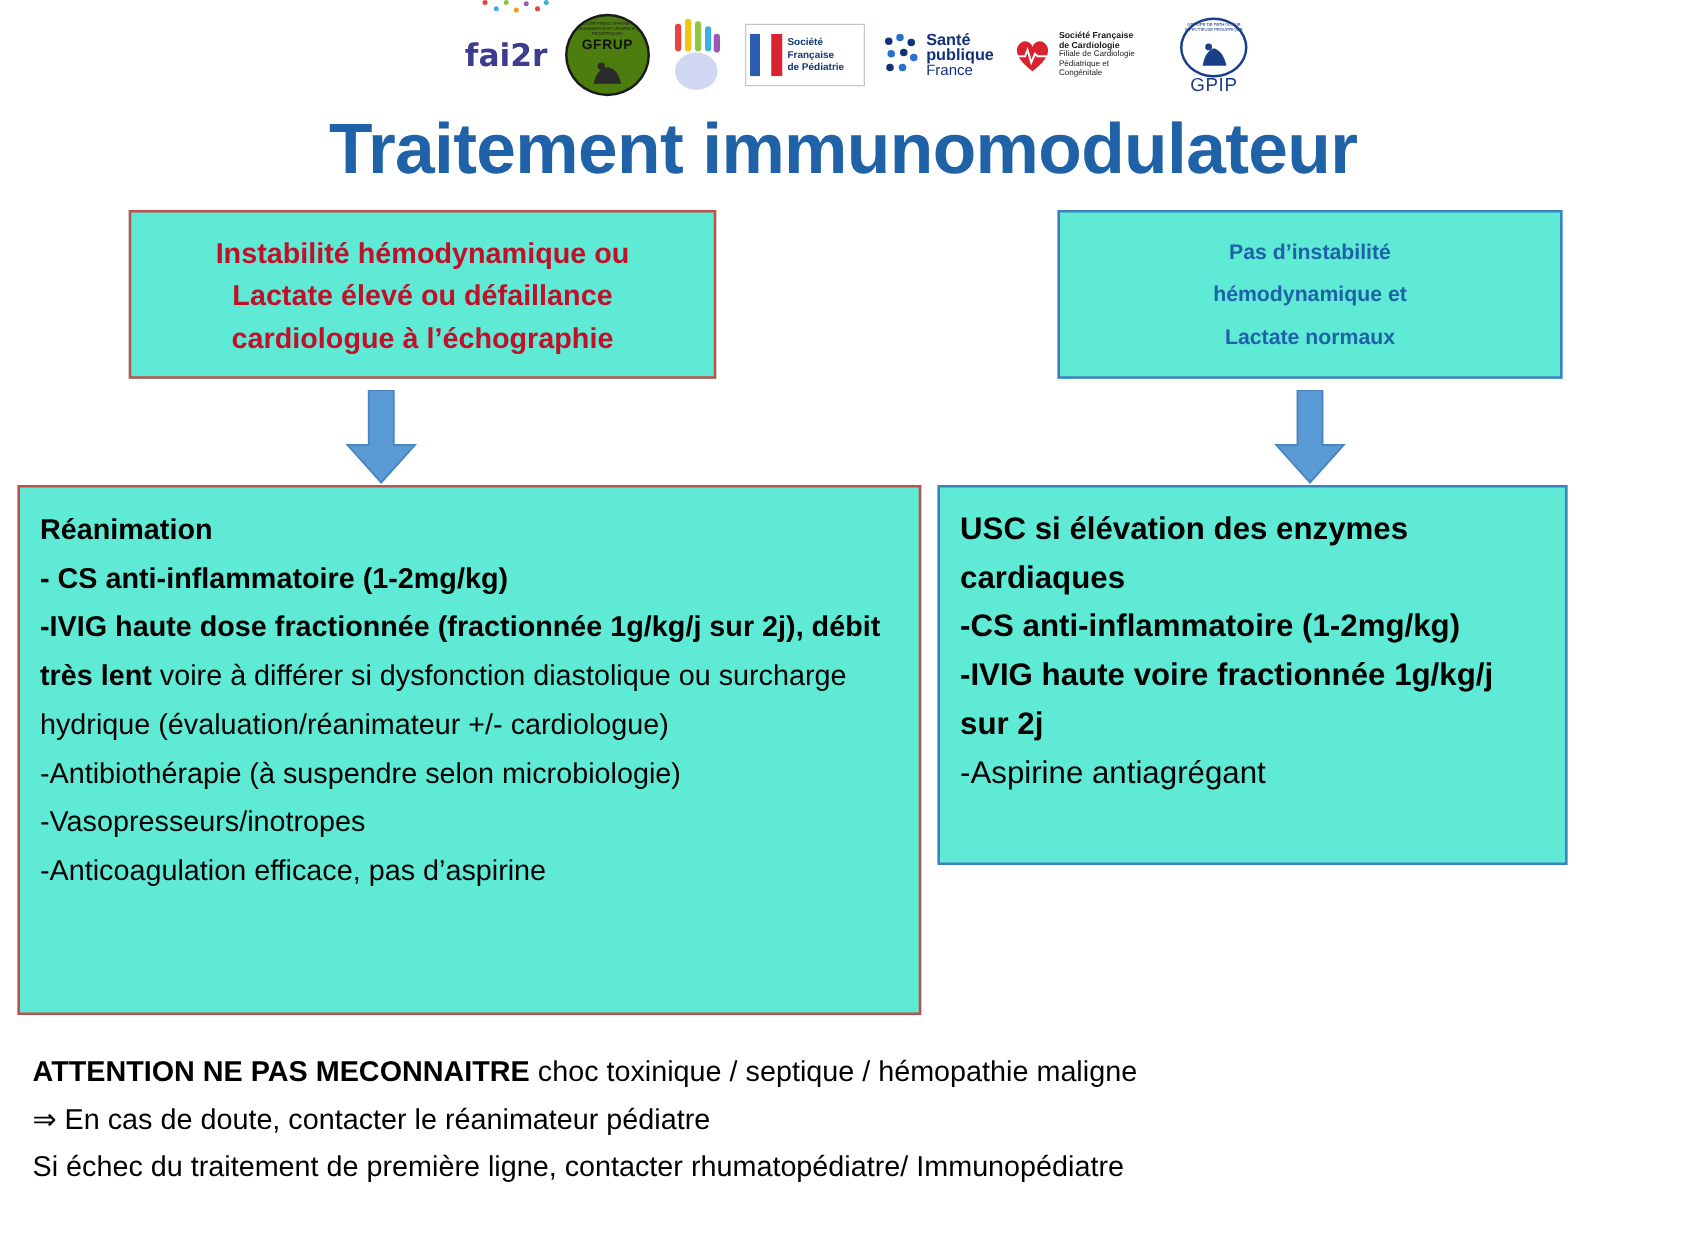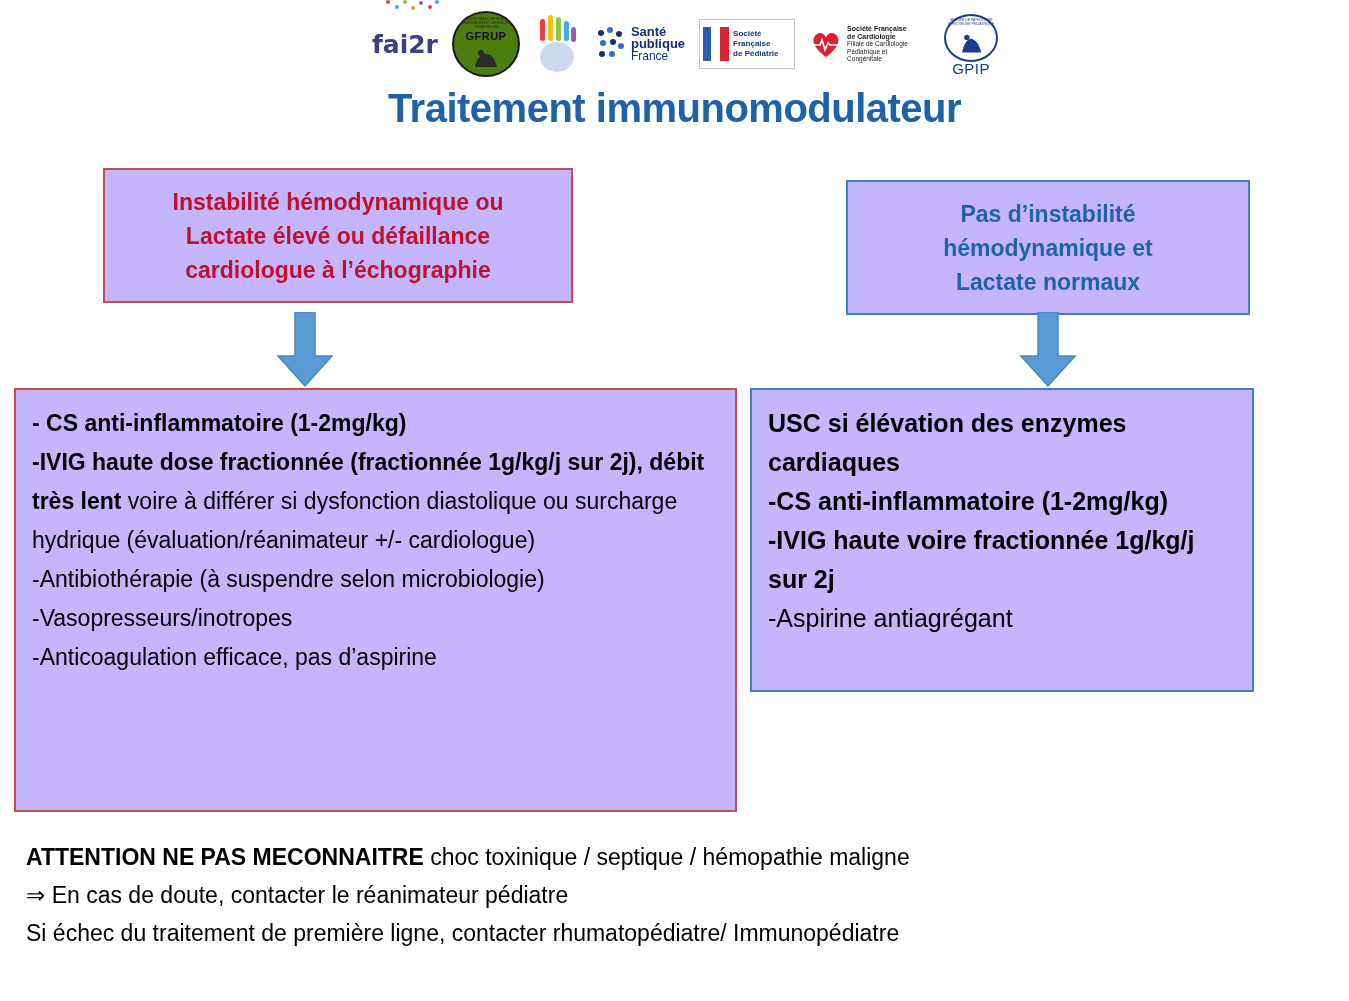--- a/index.html
+++ b/index.html
@@ -142,54 +142,53 @@
     margin-top: -2px; letter-spacing: .5px;
   }
 
   
   .page-title {
     position: absolute;
     top: 86px;
     left: 0;
     width: 100%;
     text-align: center;
-    font-size: 40px;
+    font-size: 57px;
     font-weight: 700;
     color: #1f62a8;
     letter-spacing: -0.5px;
   }
 
   
   .box {
     position: absolute;
     box-sizing: border-box;
-    background: #c4b5fd;
+    background: #5eead4;
   }
   .box-left-top {
     left: 103px; top: 168px; width: 470px; height: 135px;
     border: 2.5px solid #c0504d;
     display: flex; align-items: center; justify-content: center;
     text-align: center;
     color: #c0112b;
     font-weight: 700;
     font-size: 23px;
     line-height: 34px;
     padding: 4px 10px;
   }
   .box-right-top {
     left: 846px; top: 168px; width: 404px; height: 135px;
     border: 2.5px solid #3f80c0;
     display: flex; align-items: center; justify-content: center;
     text-align: center;
     color: #1f62a8;
     font-weight: 700;
-    font-size: 23px;
+    font-size: 17px;
     line-height: 34px;
     padding: 4px 10px;
-    margin-top: 12px;
   }
   .box-left-body {
     left: 14px; top: 388px; width: 723px; height: 424px;
     border: 2.5px solid #c0504d;
     padding: 14px 16px 0 16px;
     font-size: 23px;
     line-height: 39px;
   }
   .box-right-body {
     left: 750px; top: 388px; width: 504px; height: 304px;
@@ -249,55 +248,55 @@
 
   <div class="logo">
     <svg class="logo-hand" viewBox="0 0 48 58">
       <rect x="6" y="4" width="5" height="22" rx="2.5" fill="#e8413f"></rect>
       <rect x="14" y="0" width="5" height="26" rx="2.5" fill="#f1c40f"></rect>
       <rect x="22" y="2" width="5" height="24" rx="2.5" fill="#8fc640"></rect>
       <rect x="30" y="6" width="5" height="20" rx="2.5" fill="#3bb0e0"></rect>
       <rect x="37" y="12" width="5" height="15" rx="2.5" fill="#9b59b6"></rect>
       <ellipse cx="23" cy="42" rx="17" ry="15" fill="#cfd8f0"></ellipse>
     </svg>
+  </div>
+
+  <div class="logo">
+    <div class="logo-sfp">
+      <svg class="flag" viewBox="0 0 26 34">
+        <rect x="0" y="0" width="8" height="34" fill="#2a5db0"></rect>
+        <rect x="8" y="0" width="9" height="34" fill="#ffffff"></rect>
+        <rect x="17" y="0" width="9" height="34" fill="#d9232e"></rect>
+      </svg>
+      <span class="lbl">
+        <span>Société</span><br>
+        <span>Française</span><br>
+        <span>de Pédiatrie</span>
+      </span>
+    </div>
   </div>
 
   <div class="logo logo-spf">
     <svg class="mark" viewBox="0 0 30 34">
       <circle cx="5" cy="6" r="3" fill="#12317a"></circle>
       <circle cx="14" cy="3" r="3" fill="#2b6fd0"></circle>
       <circle cx="23" cy="7" r="3" fill="#12317a"></circle>
       <circle cx="7" cy="16" r="3" fill="#2b6fd0"></circle>
       <circle cx="17" cy="15" r="3" fill="#12317a"></circle>
       <circle cx="25" cy="19" r="3" fill="#2b6fd0"></circle>
       <circle cx="6" cy="27" r="3" fill="#12317a"></circle>
       <circle cx="16" cy="27" r="3" fill="#2b6fd0"></circle>
     </svg>
     <span class="txt">
       <span class="l1">Santé</span>
       <span class="l2">publique</span>
       <span class="l3">France</span>
     </span>
   </div>
 
-  <div class="logo">
-    <div class="logo-sfp">
-      <svg class="flag" viewBox="0 0 26 34">
-        <rect x="0" y="0" width="8" height="34" fill="#2a5db0"></rect>
-        <rect x="8" y="0" width="9" height="34" fill="#ffffff"></rect>
-        <rect x="17" y="0" width="9" height="34" fill="#d9232e"></rect>
-      </svg>
-      <span class="lbl">
-        <span>Société</span><br>
-        <span>Française</span><br>
-        <span>de Pédiatrie</span>
-      </span>
-    </div>
-  </div>
-
   <div class="logo logo-sfc">
     <svg class="heart" viewBox="0 0 34 30">
       <path d="M17 28 C3 18, 2 9, 8 5 C13 2, 17 7, 17 9 C17 7, 21 2, 26 5 C32 9, 31 18, 17 28 Z" fill="#d9232e"></path>
       <path d="M4 16 H11 L13 11 L16 21 L19 14 L21 16 H30" stroke="#ffffff" stroke-width="1.6" fill="none"></path>
     </svg>
     <span class="lbl">
       <b>Société Française</b>
       <b>de Cardiologie</b>
       <span>Filiale de Cardiologie</span>
       <span>Pédiatrique et Congénitale</span>
@@ -339,20 +338,21 @@
 
 <svg class="arrow" style="left:276px; top:312px;" viewBox="0 0 58 76">
   <polygon points="19,0 39,0 39,44 56,44 29,74 2,44 19,44" fill="#5b9bd5" stroke="#4a86bd" stroke-width="1.5"></polygon>
 </svg>
 
 <svg class="arrow" style="left:1019px; top:312px;" viewBox="0 0 58 76">
   <polygon points="19,0 39,0 39,44 56,44 29,74 2,44 19,44" fill="#5b9bd5" stroke="#4a86bd" stroke-width="1.5"></polygon>
 </svg>
 
 <div class="box box-left-body">
+  <div style="font-weight:700">Réanimation</div>
   <div style="font-weight:700">- CS anti-inflammatoire (1-2mg/kg)</div>
   <div>
     <b>-IVIG haute dose fractionnée (fractionnée 1g/kg/j sur 2j), débit très lent</b><span> voire à différer si dysfonction diastolique ou surcharge hydrique (évaluation/réanimateur +/- cardiologue)</span>
   </div>
   <div>-Antibiothérapie (à suspendre selon microbiologie)</div>
   <div>-Vasopresseurs/inotropes</div>
   <div>-Anticoagulation efficace, pas d’aspirine</div>
 </div>
 
 <div class="box box-right-body">

